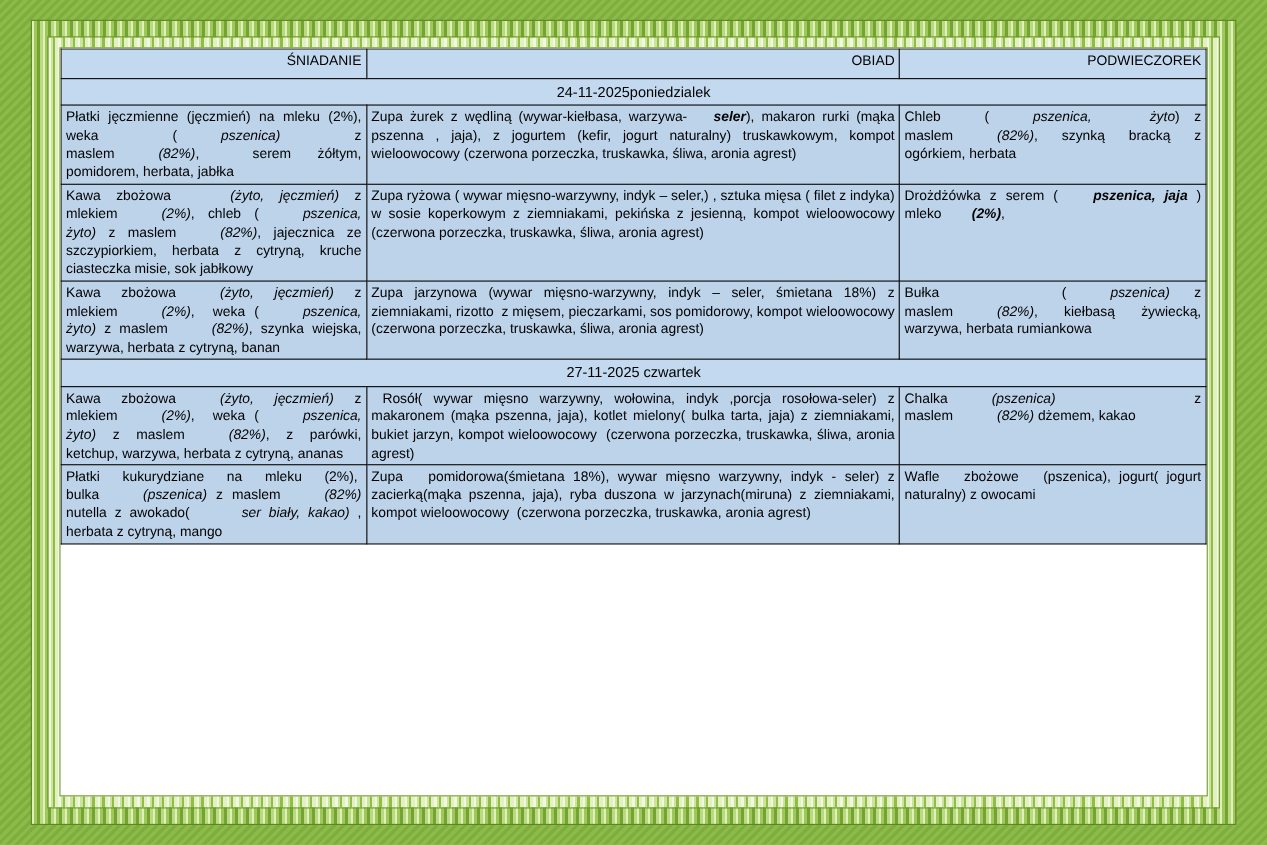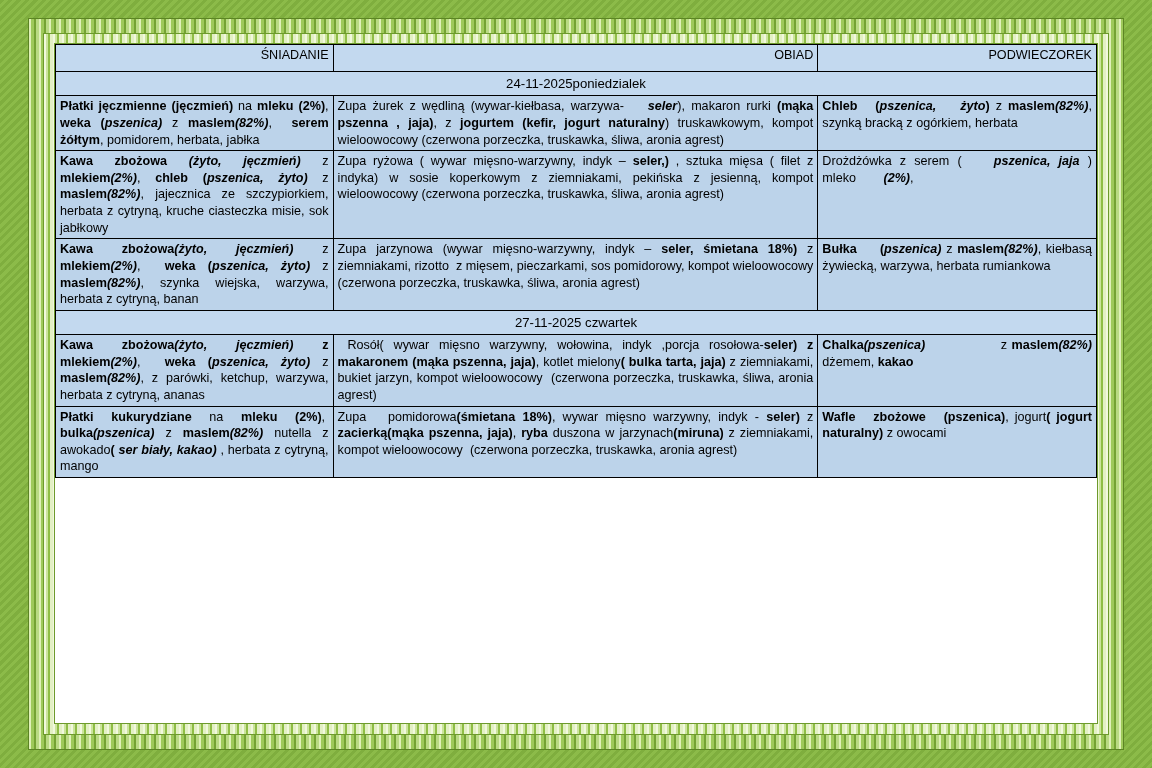--- a/index.html
+++ b/index.html
@@ -106,22 +106,22 @@
   tr.meal td {
     background: #bcd3ea;
     text-align: justify;
     text-justify: inter-word;
     hyphens: none;
   }
   tr.meal td.sn, tr.meal td.pd {
     background: #bcd3ea;
   }
   .cell-text { display: block; }
-  b { font-weight: bold; }
-  i { font-style: italic; }
+  b { font-weight: normal; }
+  i { font-style: italic; margin-left: 40px; }
   .bi { font-weight: bold; font-style: italic; margin-left: 24px; }
 </style>
 </head>
 <body>
 
 <div class="page">
   <div class="frame-outer">
     <div class="frame-mid">
       <div class="frame-inner">
 

